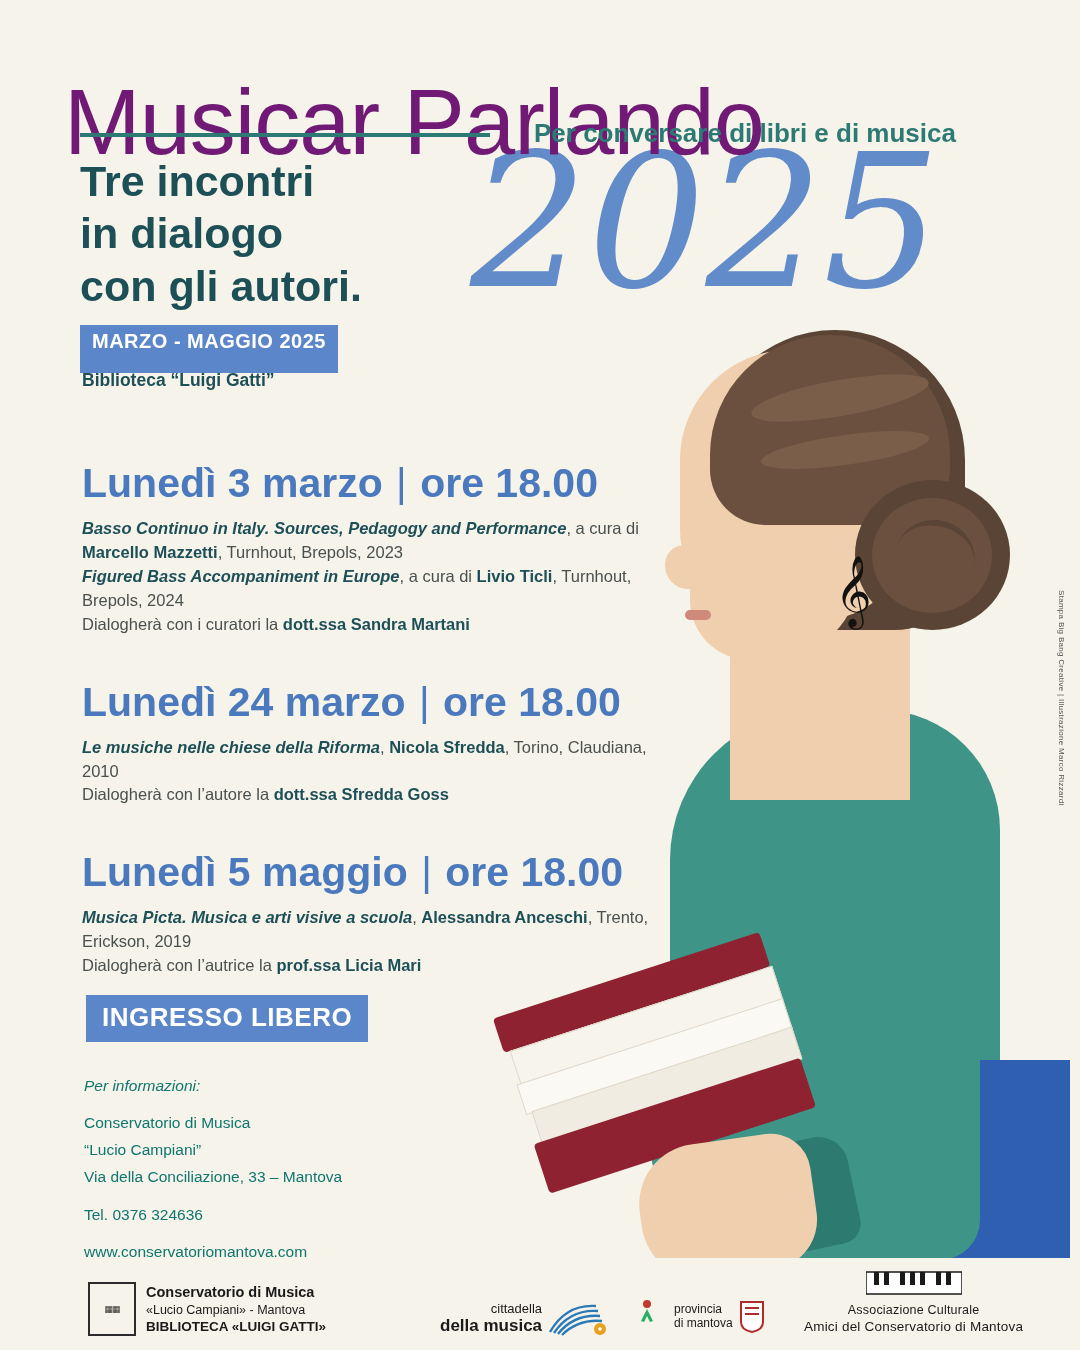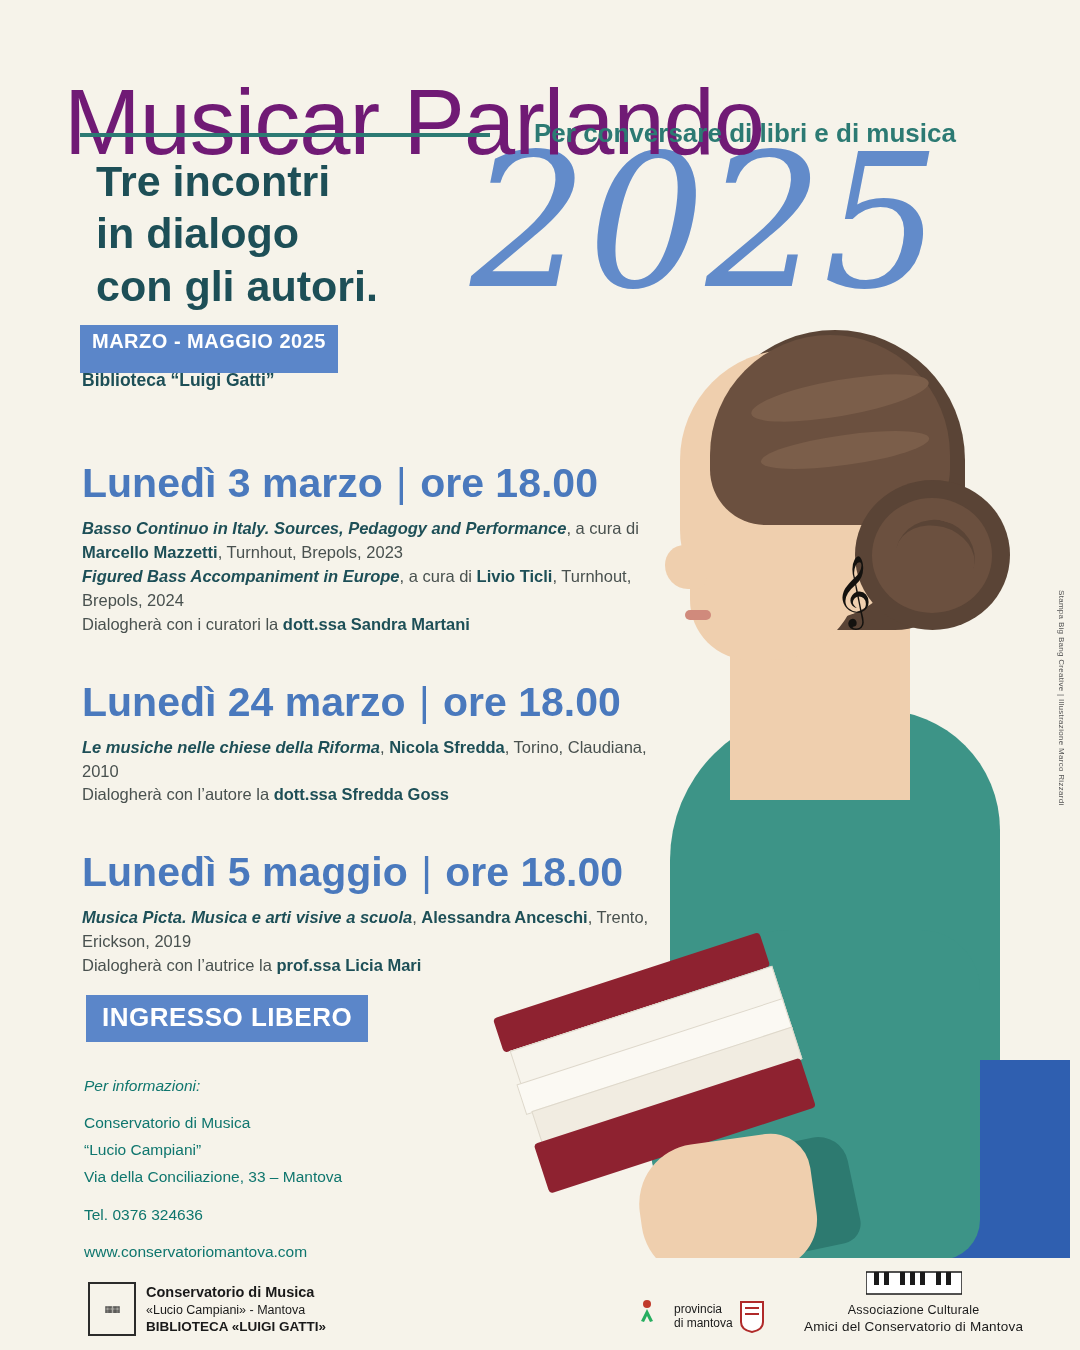--- a/index.html
+++ b/index.html
@@ -41,21 +41,21 @@
   .credit { position:absolute; right:14px; top:590px; font-size:8px; color:#555; letter-spacing:.3px;
             writing-mode:vertical-rl; text-orientation:mixed; }
 
   
   .title { position:absolute; left:64px; top:14px; font-size:92px; line-height:1; color:#701a75;
            font-family:Liberation Sans, sans-serif; font-weight:400; letter-spacing:-1px; z-index:5; }
   .subtitle { position:absolute; left:534px; top:118px; font-size:26px; color:#2c7a73; font-weight:600; z-index:6; }
   .rule { position:absolute; left:80px; top:133px; width:410px; height:4px; background:#2c7a73; z-index:5; }
   .year { position:absolute; left:470px; top:130px; font-size:185px; line-height:1; color:#5b86c9;
           font-family:"DejaVu Serif", serif; font-style:italic; font-weight:400; z-index:4; opacity:.95; }
-  .headline { position:absolute; left:80px; top:155px; font-size:43px; line-height:1.22; font-weight:700; color:#1d4f57; z-index:6;margin-left:16px; }
+  .headline { position:absolute; left:80px; top:155px; font-size:43px; line-height:1.22; font-weight:700; color:#1d4f57; z-index:6; }
   .period { position:absolute; left:80px; top:325px; background:#5b86c9; color:#fff; font-size:20px; font-weight:700;
             padding:5px 12px 20px; letter-spacing:.5px; z-index:6; }
   .venue { position:absolute; left:82px; top:368px; font-size:17.5px; font-weight:700; line-height:1.45; color:#1d4f57; z-index:6; }
 
   .events { position:absolute; left:82px; top:460px; width:600px; z-index:6; }
   .ev { margin-bottom:42px; }
   .ev-date { font-size:41px; font-weight:700; color:#4a79bd; margin-bottom:10px; }
   .ev-date .bar { color:#4a79bd; font-weight:400; padding:0 2px; }
   .ev-line { font-size:16.5px; line-height:1.45; color:#49514f; }
   .ev-line .ti { font-style:italic; font-weight:700; color:#1d4f57; }
@@ -172,20 +172,34 @@
 
     <div class="logo logo1">
       <div class="crest">▦▦</div>
       <div class="l1txt">
         <div>Conservatorio di Musica</div>
         <div class="sm">«Lucio Campiani» - Mantova</div>
         <div class="bl">BIBLIOTECA «LUIGI GATTI»</div>
       </div>
     </div>
 
+    <div class="logo logo2">
+      <div class="cd-txt" style="text-align:right">
+        <div>cittadella</div>
+        <div><b>della musica</b></div>
+      </div>
+      <svg class="cd-lines" viewBox="0 0 62 34">
+        <path d="M2 30 Q18 2 48 4" stroke="#2b7ab8" stroke-width="2.4" fill="none"></path>
+        <path d="M6 31 Q22 7 50 9" stroke="#2b7ab8" stroke-width="2.4" fill="none"></path>
+        <path d="M10 32 Q26 12 52 14" stroke="#2b7ab8" stroke-width="2.4" fill="none"></path>
+        <path d="M14 33 Q30 17 54 19" stroke="#2b7ab8" stroke-width="2.4" fill="none"></path>
+        <circle cx="52" cy="27" r="6" fill="#e8a020"></circle>
+        <circle cx="52" cy="27" r="1.8" fill="#fff"></circle>
+      </svg>
+    </div>
 
     <div class="logo logo3">
       <svg width="30" height="38" viewBox="0 0 30 38">
         <circle cx="9" cy="6" r="4" fill="#c0392b"></circle>
         <path d="M9 11 l-6 12 3 1 3-6 3 6 3-1z" fill="#27ae60"></path>
       </svg>
       <div class="pm-txt">
         <div>provincia</div>
         <div>di mantova</div>
       </div>

